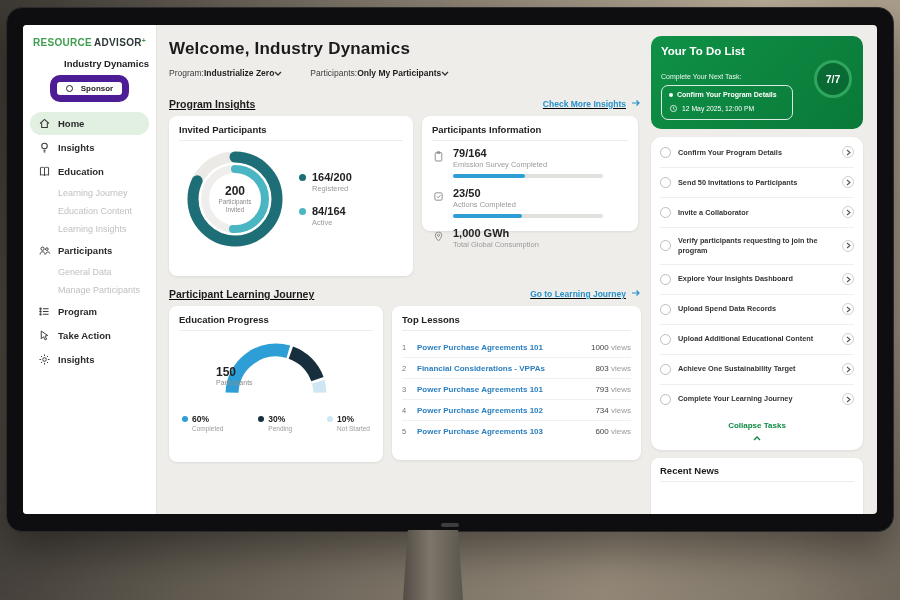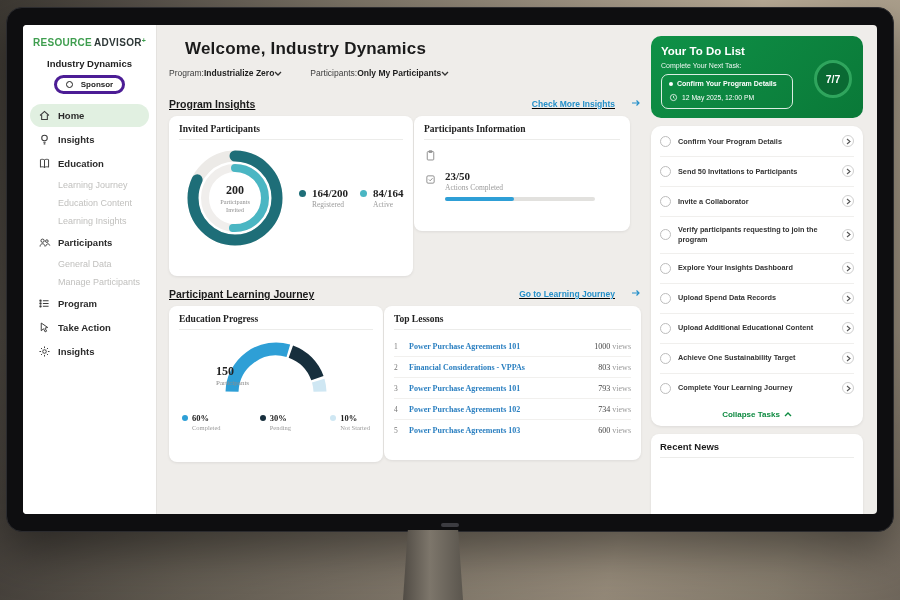--- a/index.html
+++ b/index.html
@@ -18,56 +18,56 @@
   .screen{position:absolute;left:16px;top:17px;width:854px;height:489px;background:#efedea;
     border-radius:4px;overflow:hidden;display:flex;}
 
   
   .sidebar{width:134px;min-width:134px;background:#fff;border-right:1px solid #e4e2df;
     padding:10px 7px;box-sizing:border-box;}
   .logo{font-size:10px;font-weight:bold;letter-spacing:.3px;margin:2px 0 10px 3px;white-space:nowrap;}
   .logo-green{color:#3f9e4f;}
   .logo-dark{color:#2e3838;margin-left:2px;}
   .logo-plus{color:#3f9e4f;font-size:7px;vertical-align:top;}
-  .org{text-align:center;font-weight:bold;font-size:9.5px;color:#222;margin-bottom:6px;}
+  .org{text-align:right;font-weight:bold;font-size:9.5px;color:#222;margin-bottom:6px;}
   .badge{width:fit-content;margin:0 auto 10px;display:flex;align-items:center;gap:8px;
-    border:3px solid #4c1d95;border-radius:10px;padding:2px 9px;font-size:8px;font-weight:bold;color:#222;}
+    border:7px solid #4c1d95;border-radius:10px;padding:2px 9px;font-size:8px;font-weight:bold;color:#222;}
   .badge-dot{width:7px;height:7px;border:1.4px solid #222;border-radius:50%;box-sizing:border-box;}
   .nav-item{display:flex;align-items:center;gap:7px;padding:5px 8px;border-radius:13px;
     font-size:9.5px;font-weight:bold;color:#2b2b2b;margin:1px 0;cursor:pointer;}
   .nav-item.active{background:#e1f0e1;}
   .nav-icon{width:13px;height:13px;flex:0 0 13px;color:#3c3c3c;display:flex;}
   .nav-icon svg{width:13px;height:13px;}
   .nav-sub{padding:4px 8px 4px 28px;font-size:9px;color:#c1c0be;border-radius:12px;cursor:pointer;}
 
   
   .main{flex:1;min-width:0;padding:8px 10px 0 12px;box-sizing:border-box;}
-  .page-title{font-size:17px;font-weight:bold;color:#1b1b1b;margin:6px 16px 9px;letter-spacing:.2px;}
+  .page-title{font-size:17px;font-weight:bold;color:#1b1b1b;margin:6px 0 9px;letter-spacing:.2px;}
   .filters{display:flex;gap:28px;align-items:center;font-size:8.5px;color:#3d3d3d;margin-bottom:11px;}
   .filter{display:flex;align-items:center;cursor:pointer;}
   .f-value{font-weight:bold;color:#1e1e1e;}
   .section-head{display:flex;justify-content:space-between;align-items:center;margin:20px 0 6px;text-decoration:underline;}
   .sec-title{font-size:10.5px;font-weight:bold;color:#1c1c1c;}
-  .sec-link{display:flex;align-items:center;gap:16px;font-size:8.5px;font-weight:bold;color:#2590c9;cursor:pointer;}
-  .cards-row{display:flex;gap:1px;font-family:Liberation Serif, serif;}
+  .sec-link{display:flex;align-items:center;gap:5px;font-size:8.5px;font-weight:bold;color:#2590c9;cursor:pointer;}
+  .cards-row{display:flex;gap:9px;}
   .card{background:#fff;border-radius:8px;box-shadow:0 1px 3px rgba(0,0,0,.08);
     padding:8px 10px;box-sizing:border-box;}
   .card-title{font-size:9.5px;font-weight:bold;color:#222;padding-bottom:5px;
     border-bottom:1px solid #ececea;margin-bottom:6px;}
   .card-invited{width:244px;height:160px;}
   .card-info{width:216px;height:115px;}
   .card-edu{width:214px;height:156px;}
   .card-lessons{flex:1;height:154px;}
 
   .donut-wrap{display:flex;align-items:center;}
   .donut{position:relative;width:104px;height:104px;margin-left:4px;}
   .donut-center{position:absolute;inset:0;display:flex;flex-direction:column;align-items:center;justify-content:center;text-align:center;}
   .dc-val{font-size:12px;font-weight:bold;color:#222;}
   .dc-label{font-size:6.3px;color:#8d8d8d;width:46px;line-height:1.25;}
-  .legend-col{display:flex;flex-direction:row;gap:12px;margin-left:12px;}
+  .legend-col{display:flex;flex-direction:column;gap:12px;margin-left:12px;}
   .legend-item{display:flex;align-items:flex-start;gap:6px;}
   .legend-dot{width:7px;height:7px;border-radius:50%;margin-top:3px;}
   .legend-val{font-size:11px;font-weight:bold;color:#222;}
   .legend-sub{font-size:7.5px;color:#9b9b9b;margin-top:1px;}
 
   .info-row{display:flex;gap:8px;margin-bottom:9px;}
   .info-icon{width:13px;height:13px;color:#8f8f8f;margin-top:2px;flex:0 0 13px;}
   .info-icon svg{width:13px;height:13px;}
   .info-val{font-size:11px;font-weight:bold;color:#222;}
   .info-label{font-size:7.5px;color:#9b9b9b;margin:1px 0 5px;}
@@ -89,37 +89,37 @@
   .l-rank{font-size:7.5px;color:#777;width:8px;}
   .l-title{flex:1;font-size:8px;font-weight:bold;color:#2a7fc0;cursor:pointer;}
   .l-views{font-size:8px;color:#444;white-space:nowrap;}
   .l-views .unit{color:#999;}
 
   
   .todo-panel{width:226px;min-width:226px;box-sizing:border-box;padding:11px 14px 0 0;
     display:flex;flex-direction:column;}
   .todo-green{position:relative;border-radius:10px;padding:9px 10px;color:#fff;
     background:linear-gradient(135deg,#0f9147,#0a7938);}
-  .todo-title{font-size:11.5px;font-weight:bold;margin-bottom:5px;}
+  .todo-title{font-size:11.5px;font-weight:bold;margin-bottom:16px;}
   .todo-sub{font-size:7px;opacity:.92;margin-bottom:5px;}
   .todo-progress{position:absolute;top:24px;right:11px;width:38px;height:38px;border-radius:50%;
     background:#0a6a33;border:3px solid #2fa55d;box-sizing:border-box;
     display:flex;align-items:center;justify-content:center;font-size:10.5px;font-weight:bold;cursor:pointer;}
   .next-box{border:1px solid rgba(255,255,255,.85);border-radius:7px;padding:5px 7px;width:132px;box-sizing:border-box;}
   .next-task-row{display:flex;align-items:flex-start;gap:4px;font-size:7px;font-weight:bold;margin-bottom:4px;line-height:1.25;}
   .nt-dot{width:4px;height:4px;background:#fff;border-radius:50%;margin-top:2px;flex:0 0 4px;}
   .due-row{display:flex;align-items:center;gap:4px;font-size:6.8px;}
   .tasks-card{background:#fff;border-radius:10px;margin-top:8px;padding:1px 9px;box-shadow:0 1px 3px rgba(0,0,0,.08);}
   .task-row{display:flex;align-items:center;gap:7px;padding:8.5px 0;border-bottom:1px solid #f0efed;cursor:pointer;}
   .task-check{width:11px;height:11px;border:1px solid #bdbdbd;border-radius:50%;flex:0 0 11px;box-sizing:border-box;cursor:pointer;}
   .task-label{flex:1;font-size:7.3px;font-weight:bold;color:#333;line-height:1.3;}
   .task-go{width:12px;height:12px;border:1px solid #d0d0d0;border-radius:50%;flex:0 0 12px;box-sizing:border-box;
     display:flex;align-items:center;justify-content:center;cursor:pointer;}
   .collapse-row{display:flex;align-items:center;justify-content:center;gap:4px;
-    padding:7px 0 6px;font-size:8px;font-weight:bold;color:#0d8a40;cursor:pointer;}
+    padding:7px 0 6px;font-size:8px;font-weight:bold;color:#0d8a40;cursor:pointer;flex-direction:column;}
   .news-card{background:#fff;border-radius:8px 8px 0 0;margin-top:8px;padding:7px 9px 30px;
     box-shadow:0 1px 3px rgba(0,0,0,.08);flex:1;}
   .news-title{font-size:9.5px;font-weight:bold;color:#1c1c1c;padding-bottom:5px;border-bottom:1px solid #ececea;}
 </style>
 </head>
 <body>
 
 <div class="scene">
   <div class="monitor">
     <div class="screen">
@@ -275,32 +275,49 @@
             </div>
           </div>
 
           <div class="card card-info">
             <div class="card-title">Participants Information</div>
             <div class="info-row">
               <span class="info-icon"><svg viewBox="0 0 16 16" fill="none" stroke="currentColor" stroke-width="1.2">
                     <rect x="4" y="3.2" width="8" height="10.3" rx="1"></rect>
                     <path d="M6.3 2.2h3.4v2H6.3z"></path>
                   </svg></span>
+              <span>
+                <div class="info-val">79/164</div>
+                <div class="info-label">Emission Survey Completed</div>
+                <div class="bar">
+                    <div class="bar-fill" style="background: rgb(46, 159, 214); width: 48%;"></div>
+                  </div>
+              </span>
             </div>
             <div class="info-row">
               <span class="info-icon"><svg viewBox="0 0 16 16" fill="none" stroke="currentColor" stroke-width="1.2">
                     <rect x="3.5" y="3.5" width="9" height="9" rx="1.5"></rect>
                     <path d="m6 8 1.6 1.6 2.9-3.2"></path>
                   </svg></span>
               <span>
                 <div class="info-val">23/50</div>
                 <div class="info-label">Actions Completed</div>
                 <div class="bar">
                     <div class="bar-fill" style="background: rgb(46, 159, 214); width: 46%;"></div>
                   </div>
+              </span>
+            </div>
+            <div class="info-row">
+              <span class="info-icon"><svg viewBox="0 0 16 16" fill="none" stroke="currentColor" stroke-width="1.2">
+                    <path d="M8 2.5a4 4 0 0 1 4 4c0 2.8-4 7-4 7s-4-4.2-4-7a4 4 0 0 1 4-4z"></path>
+                    <circle cx="8" cy="6.5" r="1.3"></circle>
+                  </svg></span>
+              <span>
+                <div class="info-val">1,000 GWh</div>
+                <div class="info-label">Total Global Consumption</div>
               </span>
             </div>
           </div>
         </div>
 
         <div class="section-head" style="margin-top:12px;">
           <span class="sec-title">Participant Learning Journey</span>
           <span class="sec-link">
             <span>Go to Learning Journey</span>
             <span><svg width="10" height="8" viewBox="0 0 10 8" fill="none" stroke="#2590c9" stroke-width="1.2">

